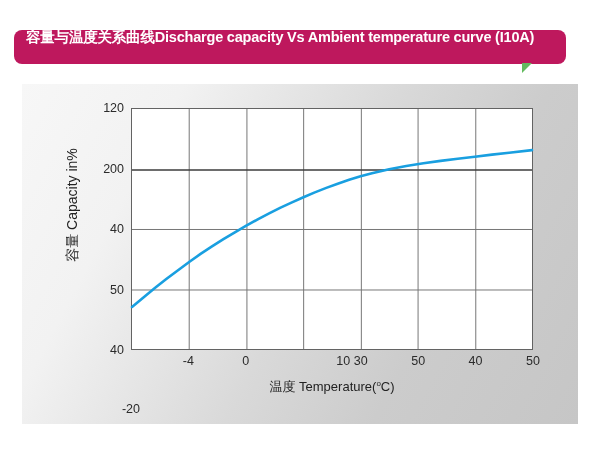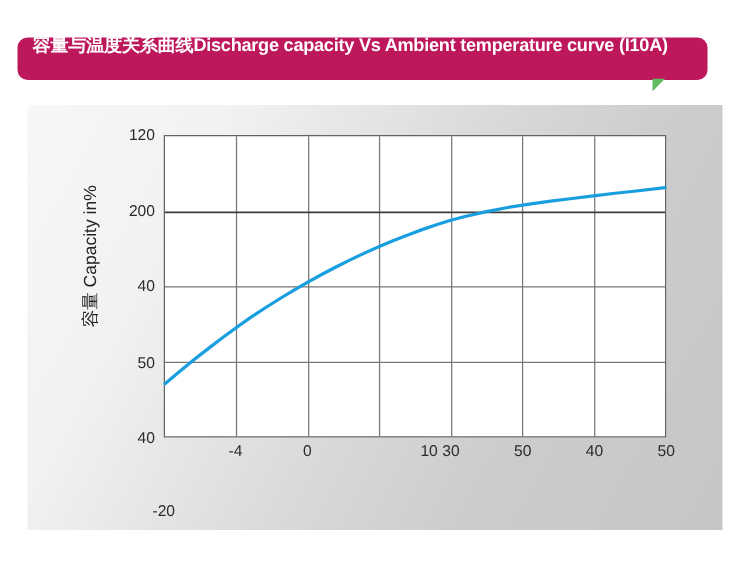--- a/index.html
+++ b/index.html
@@ -179,14 +179,17 @@
       <div class="tick-label-x" style="left: 0px; margin-top: 48px;">-20</div>
       <div class="tick-label-x" style="left: 57.4286px;">-4</div>
       <div class="tick-label-x" style="left: 114.857px;">0</div>
       <div class="tick-label-x" style="left: 172.286px; margin-left: 40px;">10</div>
       <div class="tick-label-x" style="left: 229.714px;">30</div>
       <div class="tick-label-x" style="left: 287.143px;">50</div>
       <div class="tick-label-x" style="left: 344.571px;">40</div>
       <div class="tick-label-x" style="left: 402px;">50</div>
     </div>
 
+  <div id="x-axis-title">
+    <span>温度 Temperature(</span><sup>o</sup><span>C)</span>
+  </div>
 
 </div>
 
 </body></html>

